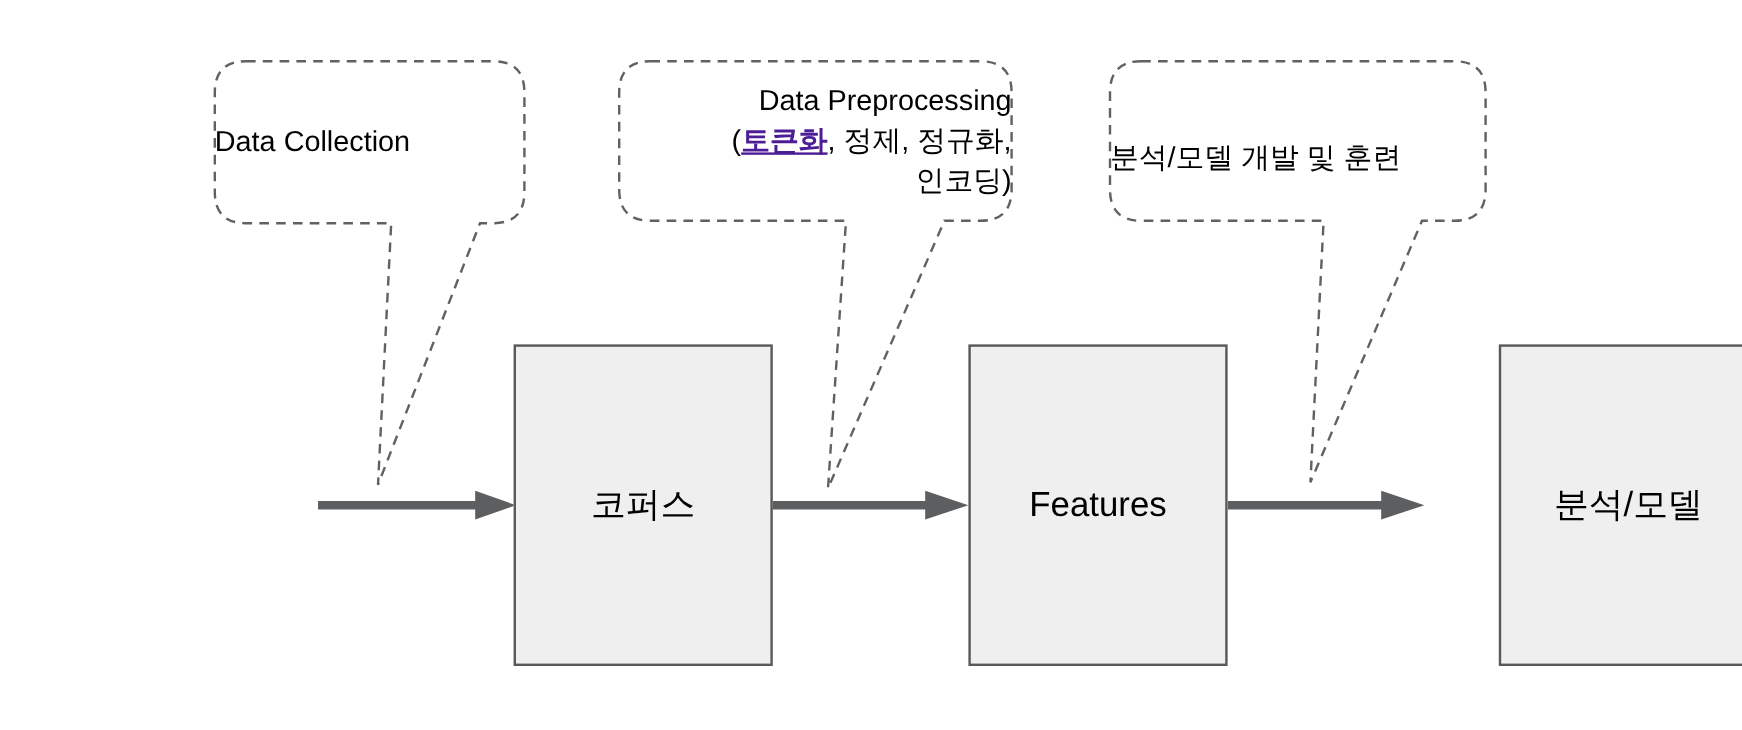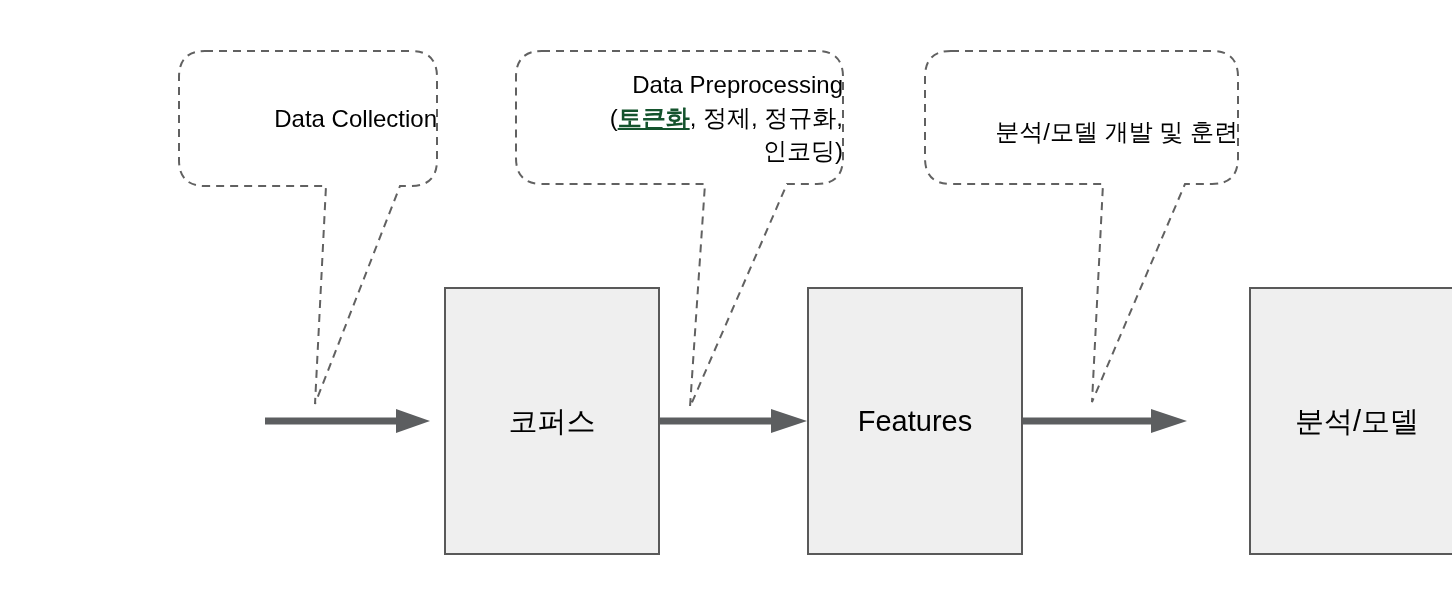--- a/index.html
+++ b/index.html
@@ -10,35 +10,35 @@
   }
   .overlay { position:absolute; left:0; top:0; width:1452px; height:608px; }
 
   .box {
     position:absolute; top:287px; width:216px; height:268px;
     background:#efefef; border:2px solid #595959; box-sizing:border-box;
     display:flex; flex-direction:column; align-items:center; justify-content:center;
     font-size:29px; line-height:40px; text-align:center;
   }
   #box1 { left:49px; }
-  #box2 { left:444px; }
+  #box2 { left:428px; }
   #box3 { left:807px; }
   #box4 { left:1249px; }
 
   .callout-text {
     position:absolute; display:flex; flex-direction:column;
-    align-items:flex-end; justify-content:center;
+    align-items:flex-start; justify-content:center;
     font-size:24px; line-height:33px; white-space:nowrap;
   }
   #c1t { left:179px; top:51px; width:258px; height:135px; }
   #c2t { left:516px; top:51px; width:327px; height:133px;
          align-items:flex-end; padding-left:26px; box-sizing:border-box; }
   #c3t { left:925px; top:65px; width:313px; height:133px; }
 
-  .link { color:#14532d; font-weight:bold; text-decoration:underline; cursor:pointer; }
+  .link { color:#4c1d95; font-weight:bold; text-decoration:underline; cursor:pointer; }
 </style>
 </head>
 <body>
 
 <div class="canvas">
 
   <svg class="overlay" viewBox="0 0 1452 608">
 
     <path d="M 205 51 H 411 Q 437 51 437 77 V 160 Q 437 186 411 186 H 400 L 315 404 L 326 186 H 205 Q 179 186 179 160 V 77 Q 179 51 205 51 Z" fill="none" stroke="#616161" stroke-width="2" stroke-dasharray="8 6"></path>
     <path d="M 542 51 H 817 Q 843 51 843 77 V 158 Q 843 184 817 184 H 787 L 690 407 L 705 184 H 542 Q 516 184 516 158 V 77 Q 516 51 542 51 Z" fill="none" stroke="#616161" stroke-width="2" stroke-dasharray="8 6"></path>

